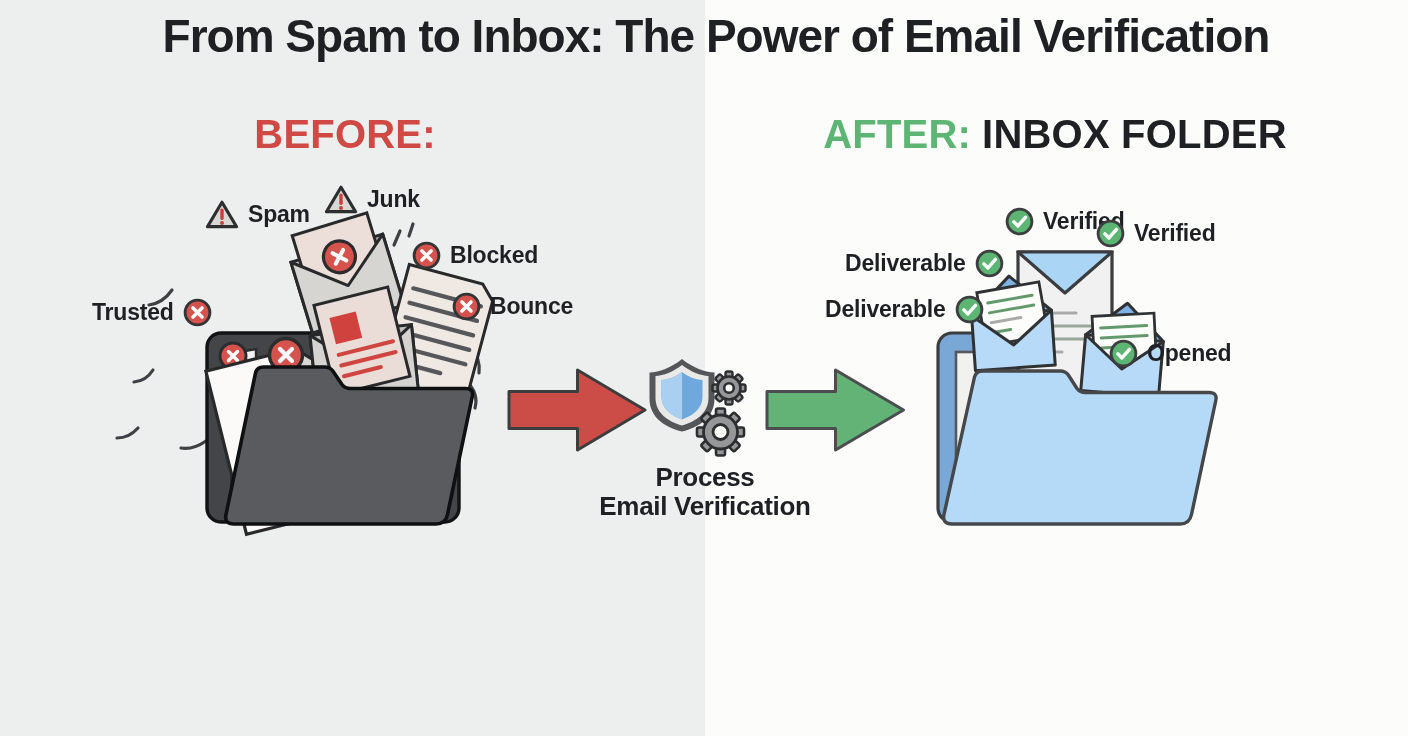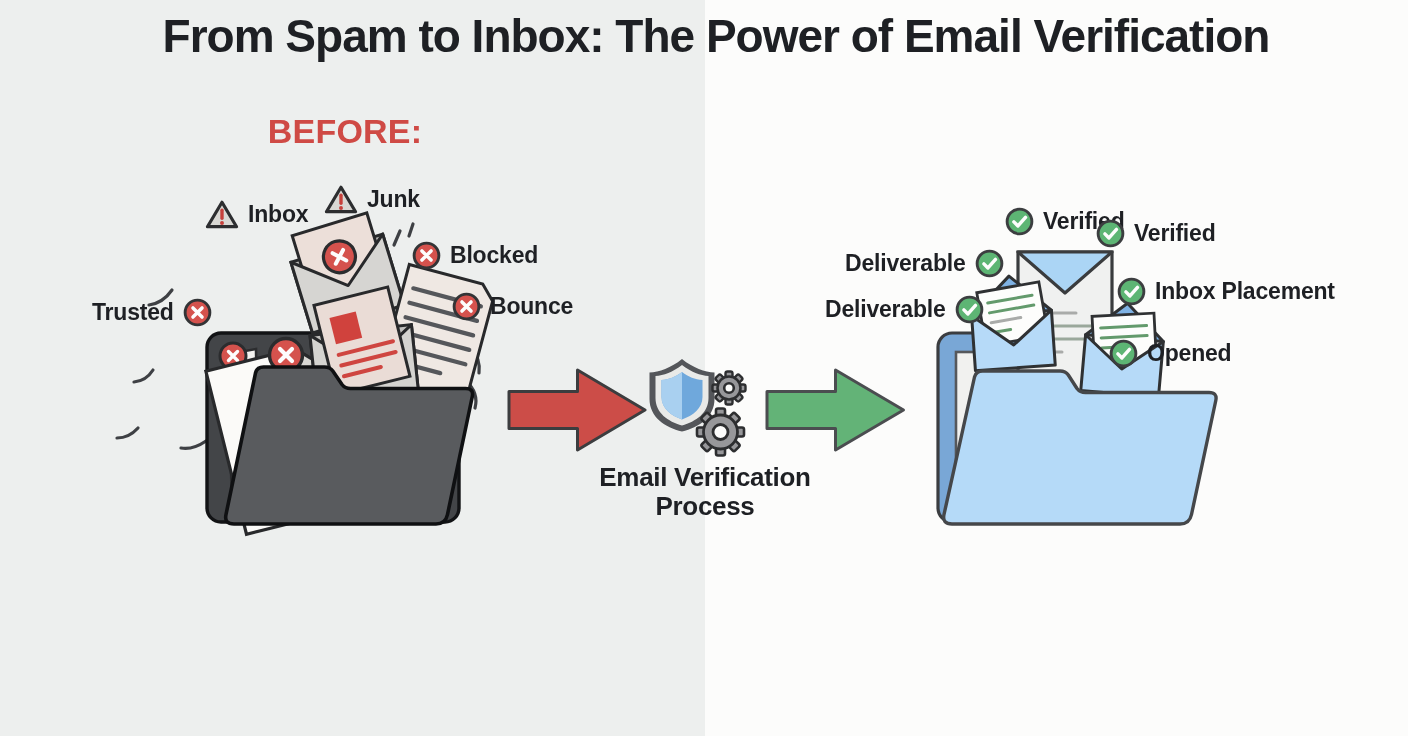--- a/index.html
+++ b/index.html
@@ -10,21 +10,21 @@
   }
   .bg-half{position:absolute;top:0;height:736px;}
   .bg-left{left:0;width:705px;background:var(--bg-left,#edefee);}
   .bg-right{left:705px;width:703px;background:var(--bg-right,#fcfcfb);}
   .title{
     position:absolute;left:0;top:9px;width:100%;text-align:center;
     font-size:46px;font-weight:bold;letter-spacing:-1px;padding-left:12px;
   }
   .heading{
     position:absolute;display:flex;justify-content:center;gap:11px;
-    font-size:34px;font-weight:bold;letter-spacing:.2px;white-space:nowrap;
+    font-size:40px;font-weight:bold;letter-spacing:.2px;white-space:nowrap;
   }
   .heading .accent-red{color:var(--accent-red,#cf4a45);}
   .heading .accent-green{color:var(--accent-green,#5db574);}
   .label{
     position:absolute;display:flex;align-items:center;gap:9px;
     font-size:23px;font-weight:bold;letter-spacing:-.2px;white-space:nowrap;
   }
   .label svg{display:block;flex:0 0 auto;}
   .illus{position:absolute;}
   .process-label{
@@ -36,20 +36,24 @@
 <body>
 
 <div class="canvas">
   <div class="bg-half bg-left"></div>
   <div class="bg-half bg-right"></div>
 
   <div class="title">From Spam to Inbox: The Power of Email Verification</div>
 
   <div class="heading" style="left:75px;top:112px;width:540px">
     <span class="accent-red">BEFORE:</span>
+  </div>
+  <div class="heading" style="left:800px;top:112px;width:510px">
+    <span class="accent-green">AFTER:</span>
+    <span>INBOX FOLDER</span>
   </div>
 
   <svg class="illus" style="left:85px;top:182px" width="525" height="362" viewBox="85 182 525 362">
     <g fill="none" stroke="#3e4044" stroke-width="3.2" stroke-linecap="round">
       <path d="M172 290 q -9 13 -23 15"></path>
       <path d="M153 370 q -7 11 -19 12"></path>
       <path d="M138 428 q -9 10 -21 10"></path>
       <path d="M206 441 q -13 9 -25 7"></path>
       <path d="M400 231 l -6 14"></path>
       <path d="M413 224 l -4 12"></path>
@@ -203,21 +207,21 @@
 
     <path d="M 952 524 Q 942 524 944 514.5 L 974.5 377 Q 976 371 982.5 371 L 1060 371 Q 1065.5 371 1068.3 375 L 1077 388.5 Q 1080 392.5 1085.5 392.5 L 1209 392.5 Q 1217.5 392.5 1215.8 400.5 L 1191.5 514.5 Q 1189.5 524 1180 524 Z" style="fill:var(--folder-blue,#b5daf8)" stroke="#45474a" stroke-width="3.4" stroke-linejoin="round"></path>
   </svg>
 
   <div class="label" style="left:205px;top:199px">
     <svg width="34" height="31" viewBox="0 0 36 33">
       <path d="M18 3.5 L33.5 29.5 H2.5 Z" fill="#d9d8d4" stroke="#2d2e30" stroke-width="3.4" stroke-linejoin="round"></path>
       <path d="M18 12 v8.5" stroke="#c6403b" stroke-width="3.6" stroke-linecap="round" fill="none"></path>
       <circle cx="18" cy="25.5" r="2.1" fill="#c6403b"></circle>
     </svg>
-    <span>Inbox</span>
+    <span>Spam</span>
   </div>
 
   <div class="label" style="left:324px;top:184px">
     <svg width="34" height="31" viewBox="0 0 36 33">
       <path d="M18 3.5 L33.5 29.5 H2.5 Z" fill="#d9d8d4" stroke="#2d2e30" stroke-width="3.4" stroke-linejoin="round"></path>
       <path d="M18 12 v8.5" stroke="#c6403b" stroke-width="3.6" stroke-linecap="round" fill="none"></path>
       <circle cx="18" cy="25.5" r="2.1" fill="#c6403b"></circle>
     </svg>
     <span>Junk</span>
   </div>
@@ -271,33 +275,26 @@
   </div>
 
   <div class="label" style="left:825px;top:295px">
     <span>Deliverable</span>
     <svg width="29" height="29" viewBox="0 0 30 30">
       <circle cx="15" cy="15" r="12.8" style="fill:var(--badge-green,#5db574)" stroke="#3c3e40" stroke-width="3"></circle>
       <path d="M9.2 15.4 L13.4 19.6 L21.2 10.8" stroke="#fdfdfd" stroke-width="3.6" stroke-linecap="round" stroke-linejoin="round" fill="none"></path>
     </svg>
   </div>
 
-  <div class="label" style="left:1117px;top:277px">
-    <svg width="29" height="29" viewBox="0 0 30 30">
-      <circle cx="15" cy="15" r="12.8" style="fill:var(--badge-green,#5db574)" stroke="#3c3e40" stroke-width="3"></circle>
-      <path d="M9.2 15.4 L13.4 19.6 L21.2 10.8" stroke="#fdfdfd" stroke-width="3.6" stroke-linecap="round" stroke-linejoin="round" fill="none"></path>
-    </svg>
-    <span>Inbox Placement</span>
-  </div>
 
   <div class="label" style="left:1109px;top:339px">
     <svg width="29" height="29" viewBox="0 0 30 30">
       <circle cx="15" cy="15" r="12.8" style="fill:var(--badge-green,#5db574)" stroke="#3c3e40" stroke-width="3"></circle>
       <path d="M9.2 15.4 L13.4 19.6 L21.2 10.8" stroke="#fdfdfd" stroke-width="3.6" stroke-linecap="round" stroke-linejoin="round" fill="none"></path>
     </svg>
     <span>Opened</span>
   </div>
 
   <div class="process-label" style="left:545px;top:463px;width:320px">
+    <div>Process</div>
     <div>Email Verification</div>
-    <div>Process</div>
   </div>
 </div>
 
 </body></html>

